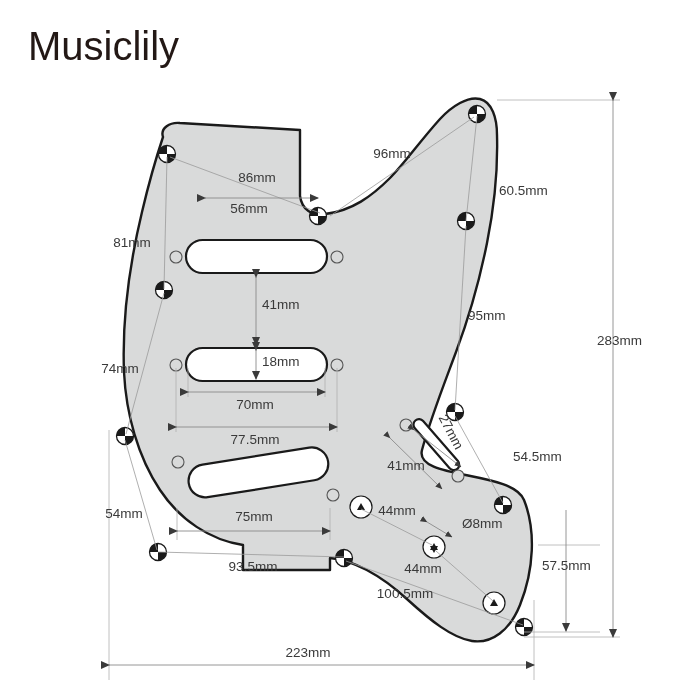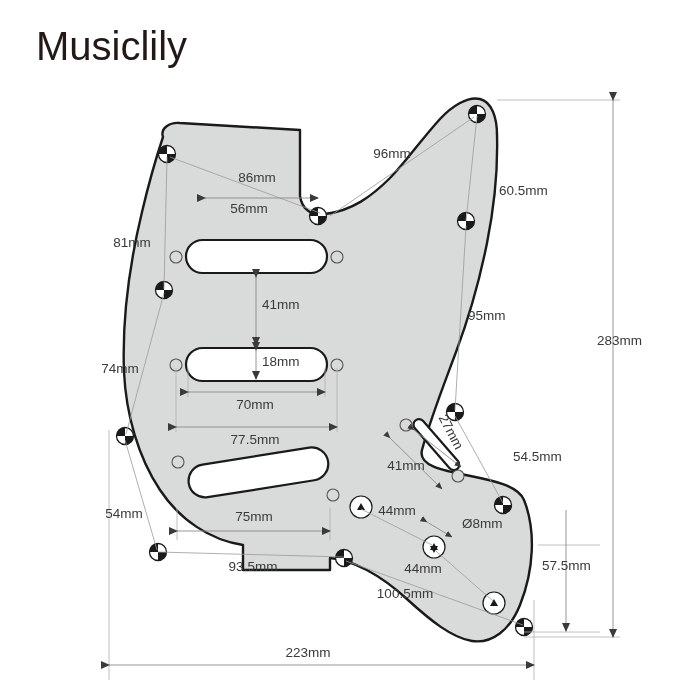--- a/index.html
+++ b/index.html
@@ -9,21 +9,21 @@
   }
   body {
     width: 700px;
     height: 700px;
     font-family: "Liberation Sans", sans-serif;
     position: relative;
     overflow: hidden;
   }
   #brand-title {
     position: absolute;
-    left: 36px;
+    left: 28px;
     top: 26px;
     font-size: 40px;
     font-weight: 400;
     color: #231815;
     letter-spacing: 0px;
     font-family: "Liberation Sans", sans-serif;
     line-height: 1;
   }
   #drawing {
     position: absolute;

